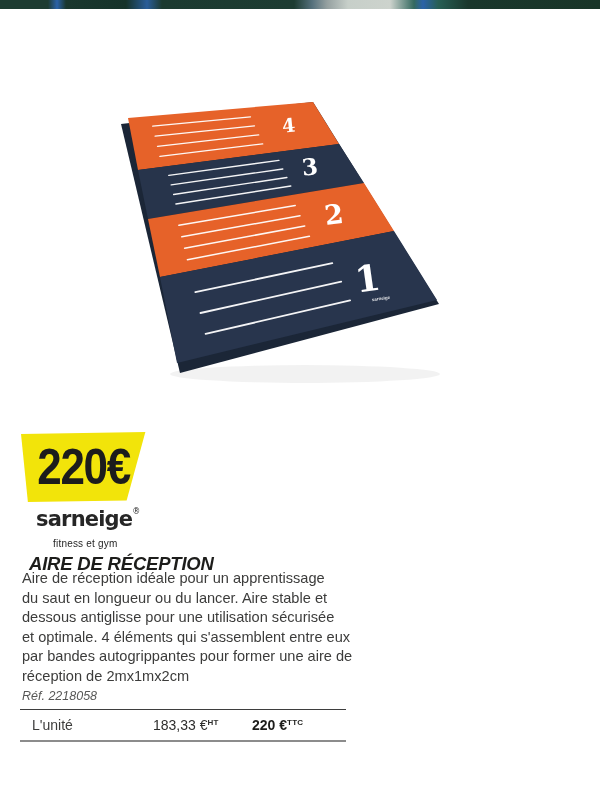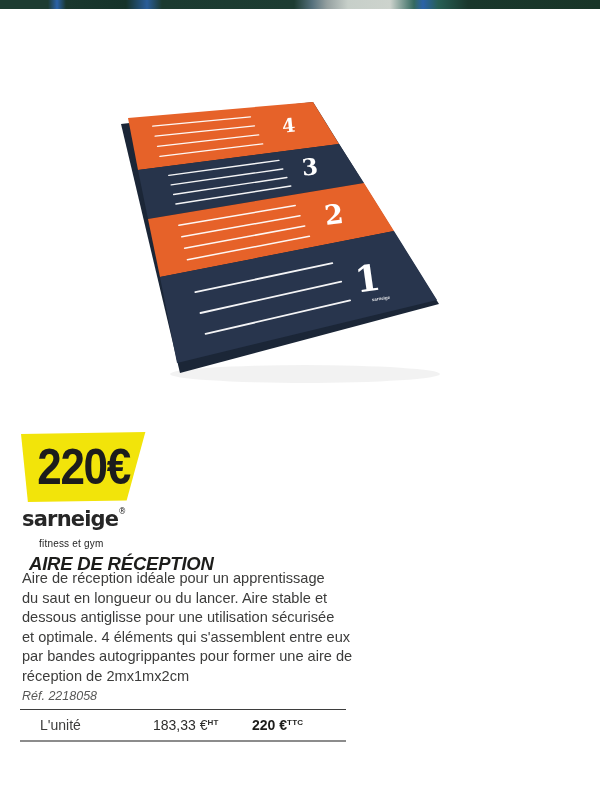--- a/index.html
+++ b/index.html
@@ -19,38 +19,38 @@
   .mat-stripe{stroke:#ffffff;stroke-opacity:.95;stroke-linecap:round;fill:none;}
   .mat-watermark{fill:#ffffff;fill-opacity:.85;font-family:"Liberation Sans",sans-serif;
     font-weight:bold;text-anchor:middle;}
 
   .price-badge{position:absolute;left:21px;top:424px;width:125px;height:70px;
     background:#f2e40a;clip-path:polygon(0% 3%, 99.5% 0%, 84.5% 98%, 5.5% 100%);
     display:flex;align-items:center;justify-content:center;margin-top:8px;}
   .price-badge span{font-size:50px;font-weight:bold;letter-spacing:-1.5px;color:#1c1c1c;
     transform:scaleX(.88);line-height:1;}
 
-  .brand{position:absolute;left:22px;top:508px;}
+  .brand{position:absolute;left:36px;top:508px;}
   .brand-name{font-family:"DejaVu Sans",sans-serif;font-weight:bold;font-size:21px;
     letter-spacing:-.8px;color:#262626;line-height:1;}
   .brand-name sup{font-size:8px;font-weight:normal;vertical-align:12px;letter-spacing:0;}
   .brand-tagline{font-size:10px;color:#262626;margin:8px 0 0 17px;letter-spacing:.2px;}
 
   .title{position:absolute;left:21px;top:545px;margin:8px;font-size:18.5px;font-weight:bold;
     font-style:italic;letter-spacing:-.2px;color:#1d1d1b;}
 
   .desc{position:absolute;left:22px;top:569px;margin:0;width:385px;font-size:14.6px;
     line-height:19.6px;color:#3c3c3b;white-space:pre-line;}
 
   .ref{position:absolute;left:22px;top:689px;font-size:12.5px;font-style:italic;color:#575756;}
 
   .price-table{position:absolute;left:20px;top:709px;width:326px;height:30px;
     border-top:1.5px solid #3e3e3e;border-bottom:2.5px solid #8c8c8c;}
   .price-table .cell{position:absolute;top:7px;font-size:14px;color:#3c3c3b;white-space:nowrap;}
-  .price-table .unit{left:20px;}
+  .price-table .unit{left:12px;}
   .price-table .ht{left:133px;color:#2e2e2d;}
   .price-table .ttc{left:232px;font-weight:bold;color:#1d1d1b;}
   .price-table sup{font-size:8px;font-weight:bold;vertical-align:5px;letter-spacing:.2px;}
 </style>
 </head>
 <body>
 
 <div class="page">
 
   <div class="photo-strip"></div>

